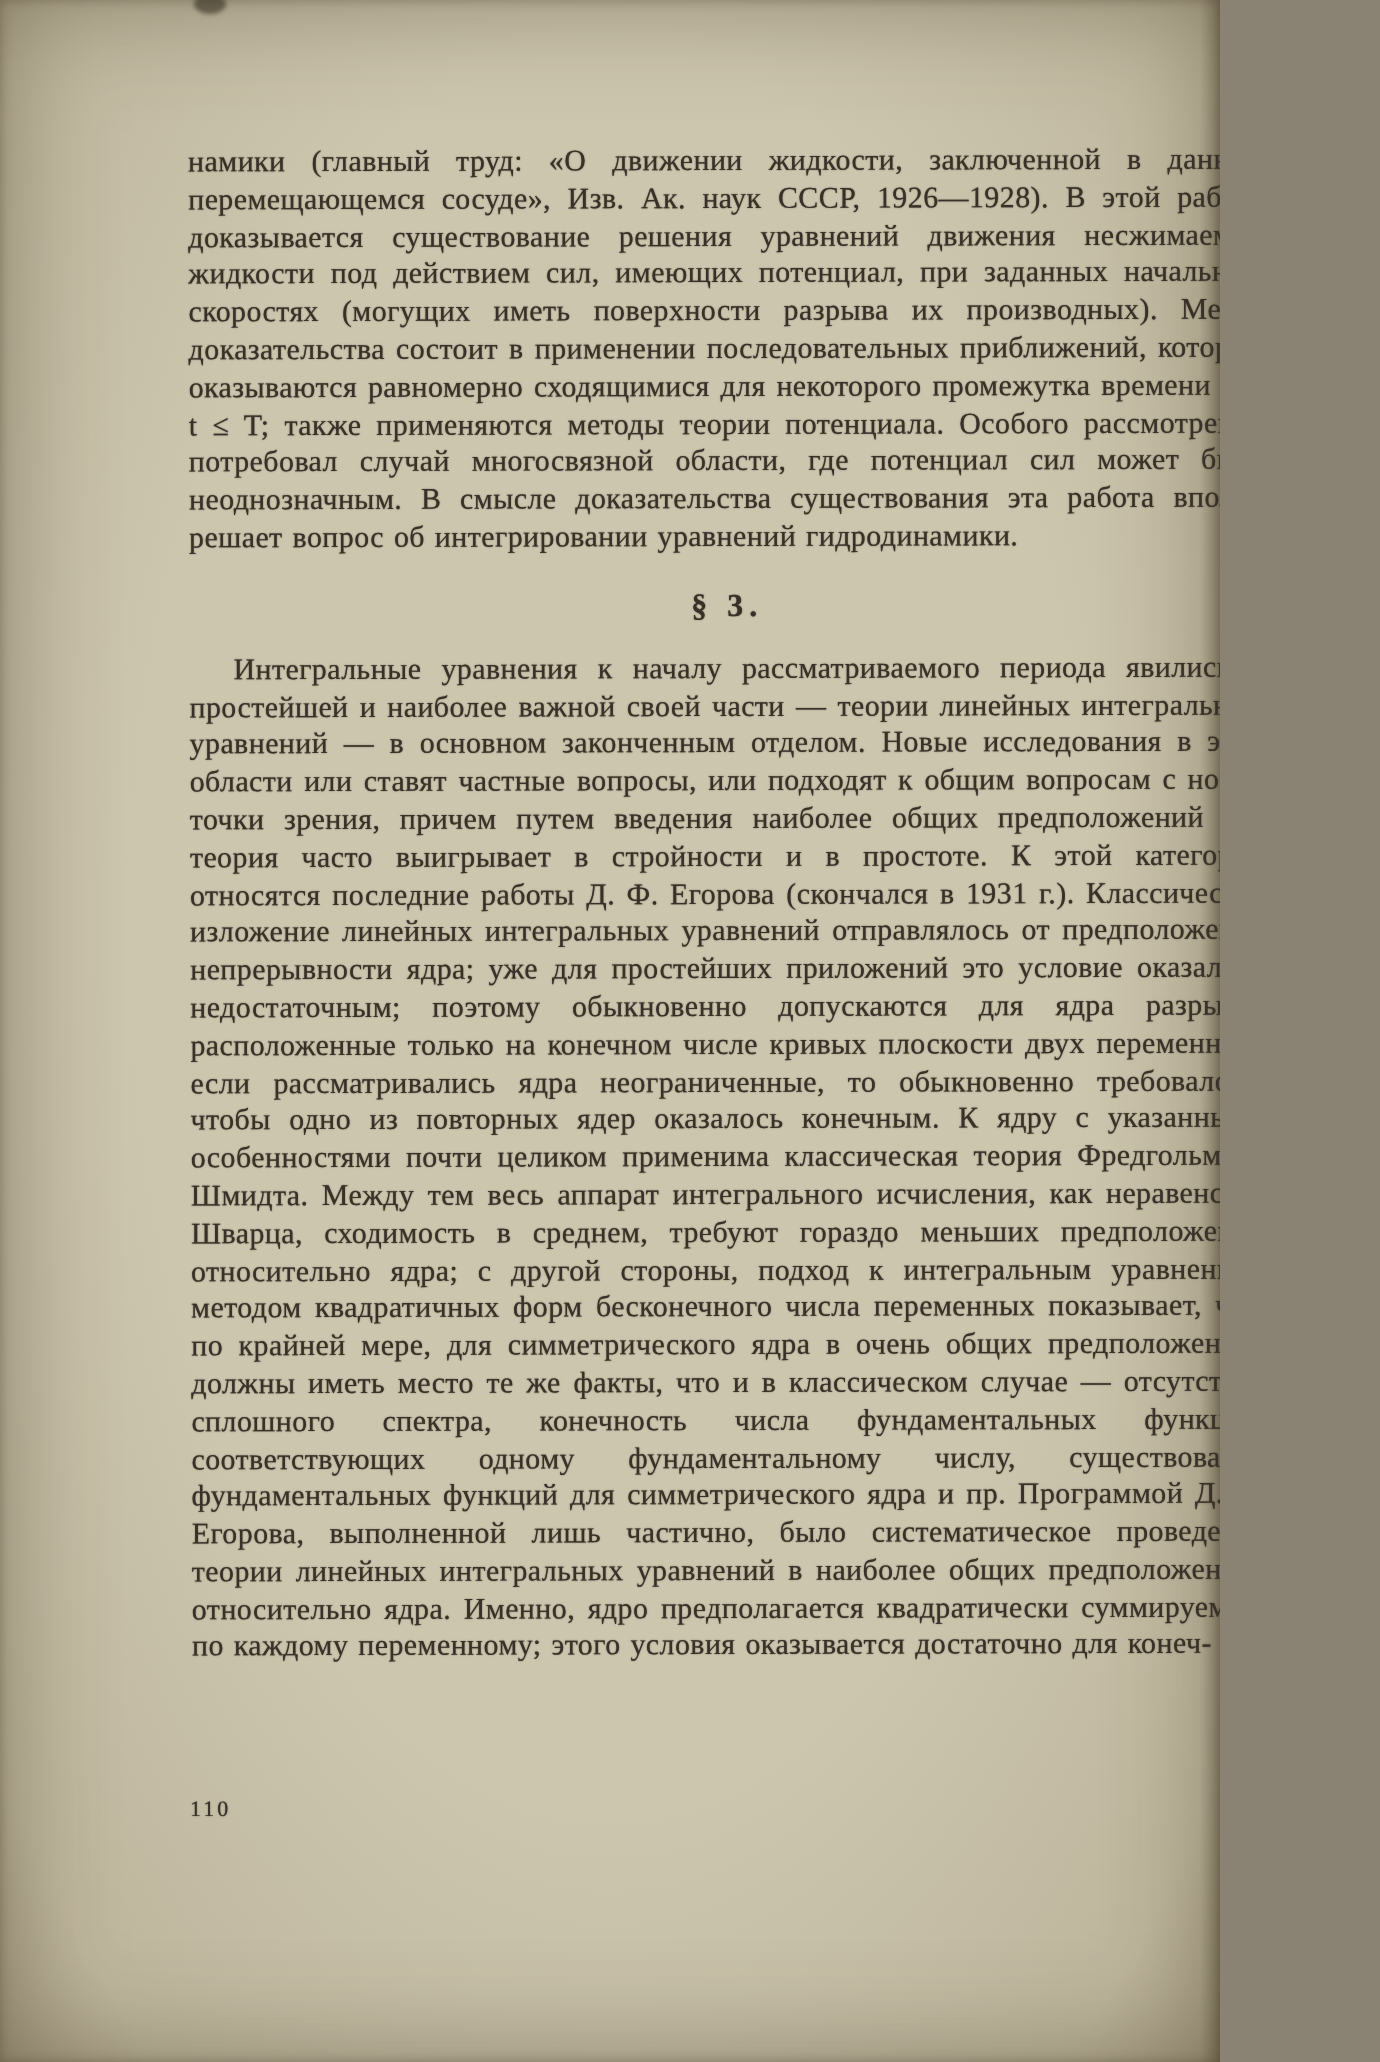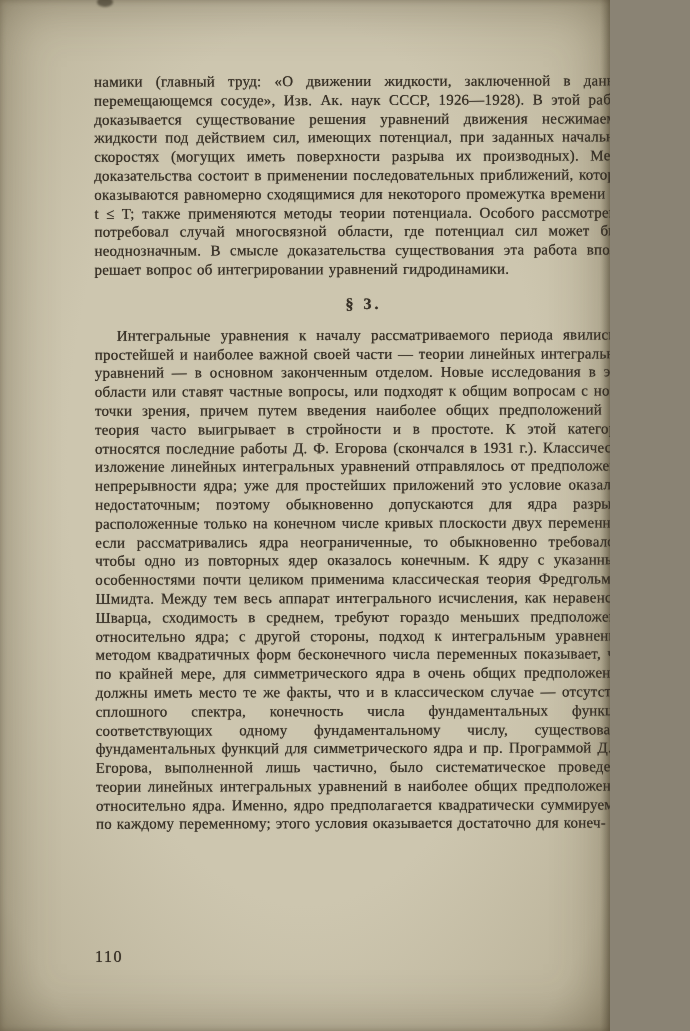--- a/index.html
+++ b/index.html
@@ -40,22 +40,22 @@
     margin: 16px 0 13px 0;
     text-align: center;
     font-size: 16px;
     font-weight: bold;
     letter-spacing: 3px;
     text-shadow: 0 0 0.7px rgba(56, 49, 39, 0.85);
   }
   .page-number {
     position: absolute;
     left: 95px;
-    top: 948px;
-    font-size: 16px;
+    top: 899px;
+    font-size: 11px;
     letter-spacing: 1.5px;
     text-shadow: 0 0 0.7px rgba(56, 49, 39, 0.85);
   }
   .scan-artifact-top {
     position: absolute;
     left: 97px;
     top: -3px;
     width: 16px;
     height: 10px;
     background: rgba(42, 36, 24, 0.55);

